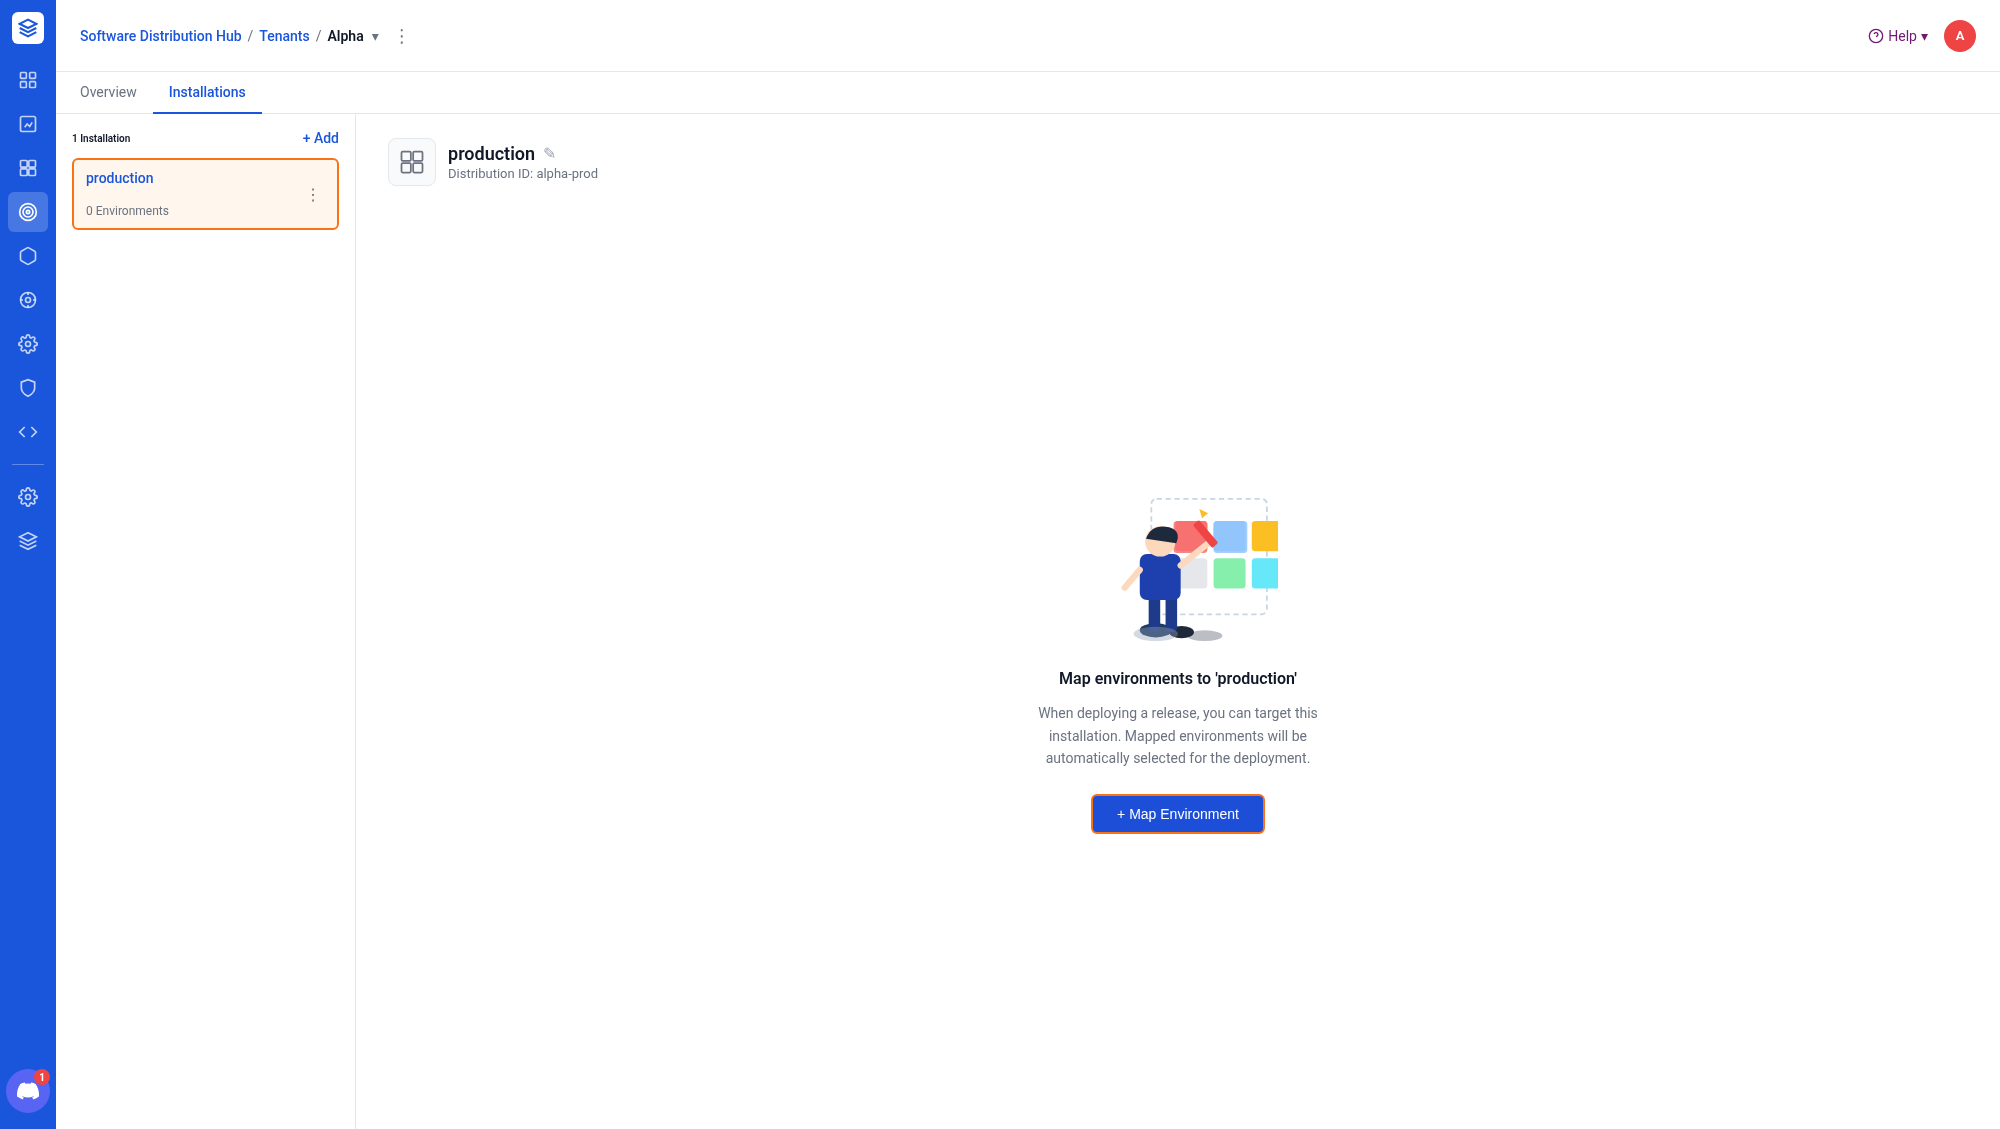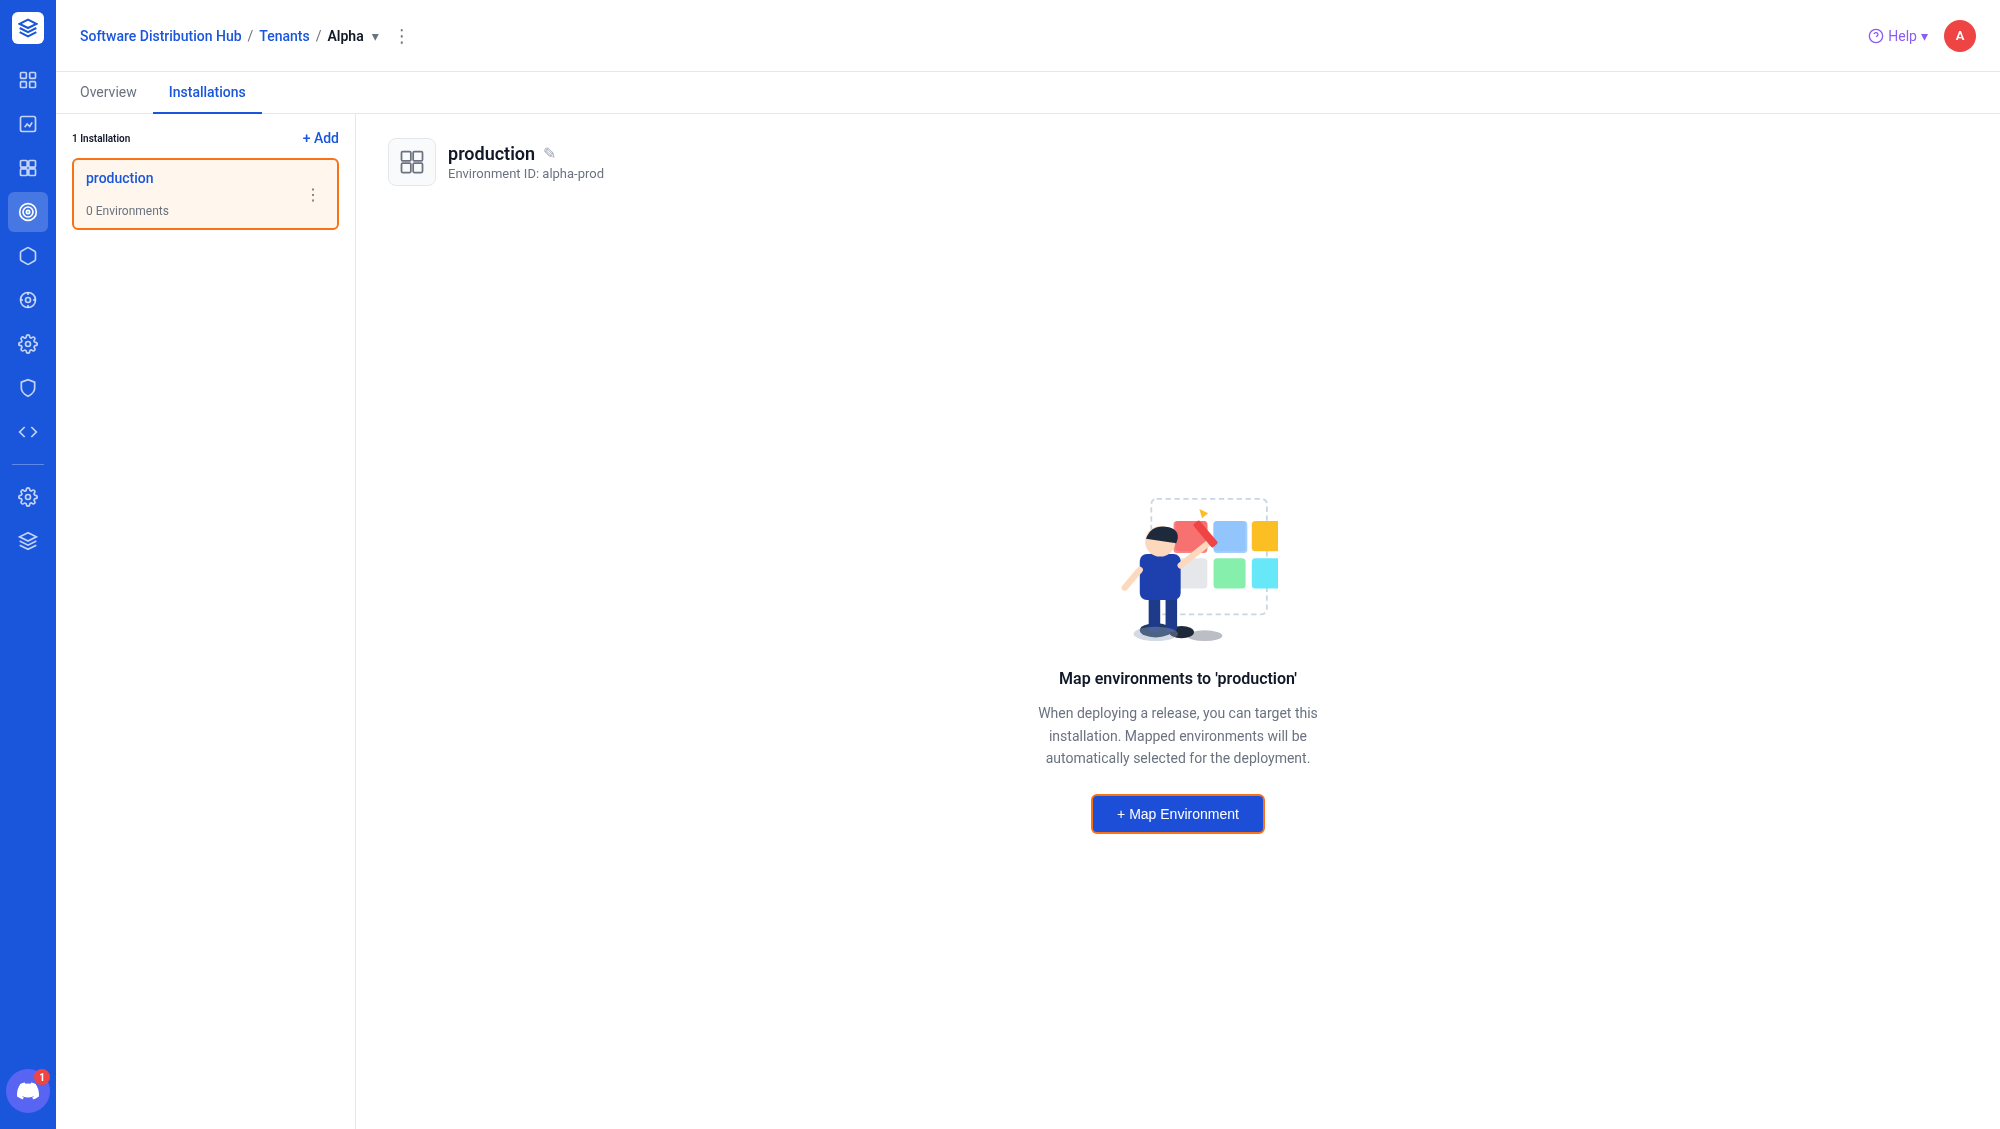--- a/index.html
+++ b/index.html
@@ -64,21 +64,21 @@
     .topbar-left { display: flex; align-items: center; gap: 6px; font-size: 14px; }
     .topbar-brand { color: #1a56db; font-weight: 500; cursor: pointer; }
     .topbar-sep { color: #6b7280; }
     .topbar-tenant { color: #1a56db; font-weight: 500; cursor: pointer; }
     .topbar-alpha { color: #111827; font-weight: 600; }
     .topbar-chevron { color: #6b7280; cursor: pointer; margin-left: 2px; }
     .topbar-more { color: #6b7280; cursor: pointer; margin-left: 8px; font-size: 18px; }
     .topbar-right { display: flex; align-items: center; gap: 16px; }
     .help-btn {
       display: flex; align-items: center; gap: 4px;
-      color: #8b5cf6; font-size: 14px; cursor: pointer;
+      color: #701a75; font-size: 14px; cursor: pointer;
     }
     .avatar {
       width: 32px; height: 32px; border-radius: 50%;
       background: #ef4444; color: white; font-size: 13px; font-weight: 600;
       display: flex; align-items: center; justify-content: center;
       cursor: pointer;
     }
 
     
     .tabs {
@@ -340,21 +340,21 @@
             <rect x="3" y="13" width="8" height="8" rx="1"></rect>
             <rect x="13" y="13" width="8" height="8" rx="1"></rect>
           </svg>
         </div>
         <div class="install-details">
           <div class="install-title-row">
             <span class="install-title">production</span>
             <span class="edit-icon">✎</span>
           </div>
           <div class="install-id">
-            <span>Environment ID:</span>
+            <span>Distribution ID:</span>
             <span>alpha-prod</span>
           </div>
         </div>
       </div>
 
       <div class="empty-state">
         <div class="empty-illustration">
           
           <svg class="illustration-svg" viewBox="0 0 220 180" xmlns="http://www.w3.org/2000/svg">
 

